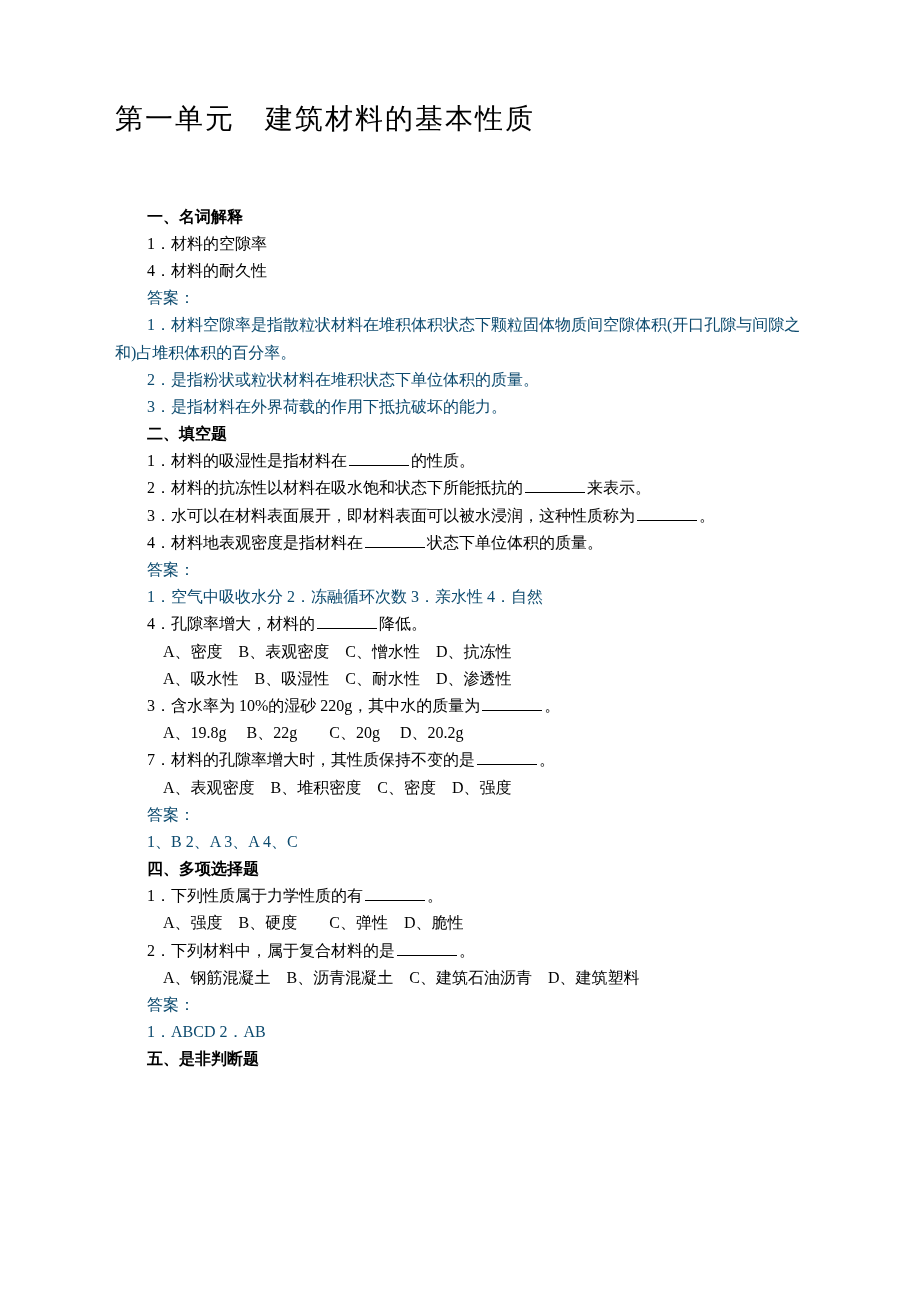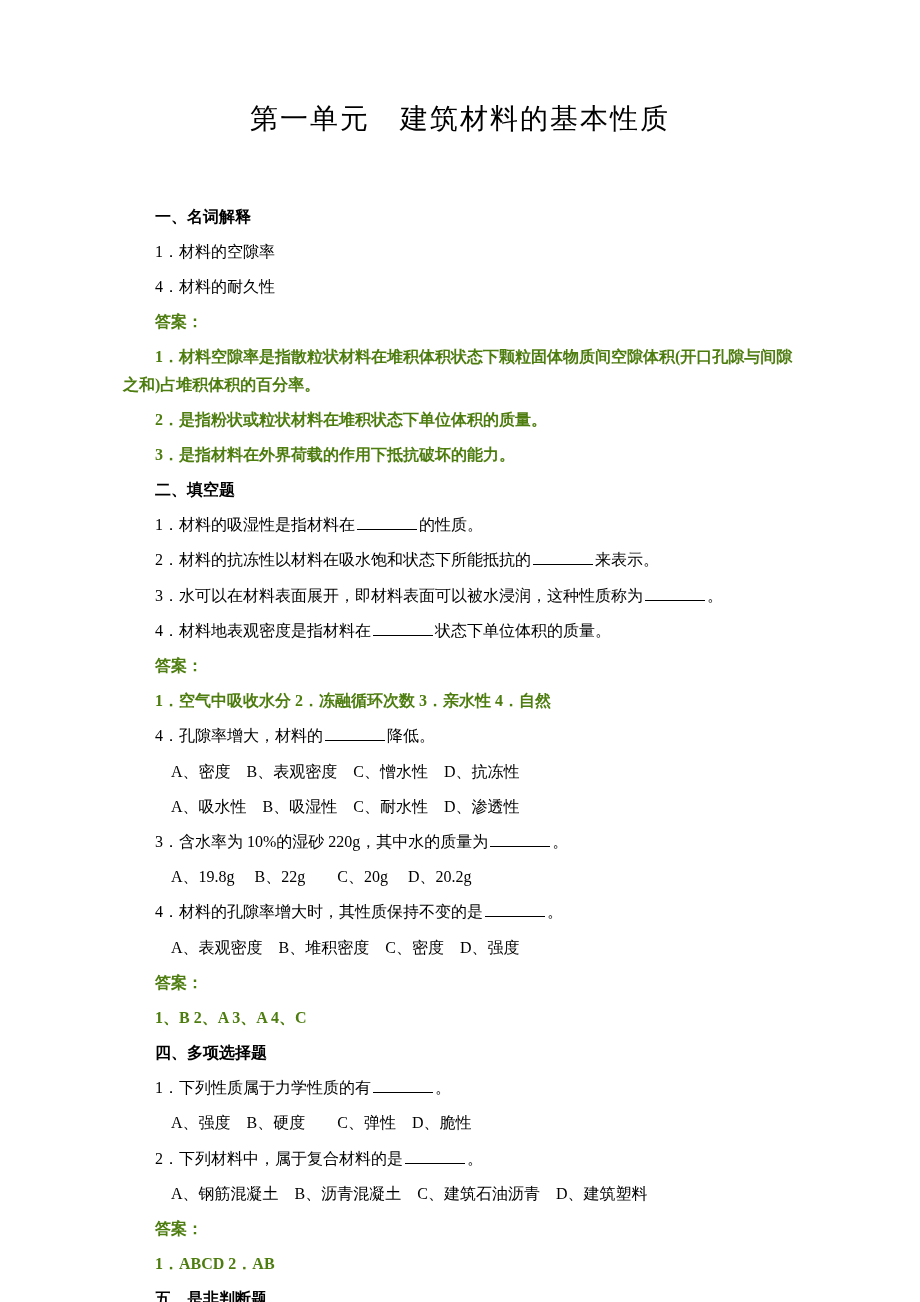--- a/index.html
+++ b/index.html
@@ -14,37 +14,35 @@
   .page {
     width: 920px;
     min-height: 1302px;
     box-sizing: border-box;
     padding: 95px 115px 80px 115px;
   }
   h1 {
     font-family: "SimHei", "黑体", sans-serif;
     font-size: 28px;
     font-weight: normal;
-    text-align: center;
     margin: 0 0 60px 0;
     letter-spacing: 2px;
   }
   .sec {
     font-family: "SimHei", "黑体", sans-serif;
     font-weight: bold;
   }
   .indent {
     text-indent: 2em;
   }
   .blue {
-    color: #4d7c0f;
-    font-weight: bold;
+    color: #0c4a6e;
   }
   p {
-    margin: 8px;
+    margin: 0;
   }
   .opt {
     padding-left: 3em;
   }
   .blank {
     display: inline-block;
     border-bottom: 1px solid #000;
     min-width: 60px;
     height: 0.9em;
     vertical-align: baseline;
@@ -72,21 +70,21 @@
   <p class="indent"><span>3．水可以在材料表面展开，即材料表面可以被水浸润，这种性质称为</span><span class="blank"></span><span>。</span></p>
   <p class="indent"><span>4．材料地表观密度是指材料在</span><span class="blank"></span><span>状态下单位体积的质量。</span></p>
   <p class="indent blue">答案：</p>
   <p class="indent blue">1．空气中吸收水分 2．冻融循环次数 3．亲水性 4．自然</p>
 
   <p class="indent"><span>4．孔隙率增大，材料的</span><span class="blank"></span><span>降低。</span></p>
   <p class="opt">A、密度　B、表观密度　C、憎水性　D、抗冻性</p>
   <p class="opt">A、吸水性　B、吸湿性　C、耐水性　D、渗透性</p>
   <p class="indent"><span>3．含水率为 10%的湿砂 220g，其中水的质量为</span><span class="blank"></span><span>。</span></p>
   <p class="opt">A、19.8g　 B、22g　　C、20g　 D、20.2g</p>
-  <p class="indent"><span>4．材料的孔隙率增大时，其性质保持不变的是</span><span class="blank"></span><span>。</span></p>
+  <p class="indent"><span>7．材料的孔隙率增大时，其性质保持不变的是</span><span class="blank"></span><span>。</span></p>
   <p class="opt">A、表观密度　B、堆积密度　C、密度　D、强度</p>
   <p class="indent blue">答案：</p>
   <p class="indent blue">1、B 2、A 3、A  4、C</p>
 
   <p class="indent"><span class="sec">四、多项选择题</span></p>
   <p class="indent"><span>1．下列性质属于力学性质的有</span><span class="blank"></span><span>。</span></p>
   <p class="opt">A、强度　B、硬度　　C、弹性　D、脆性</p>
   <p class="indent"><span>2．下列材料中，属于复合材料的是</span><span class="blank"></span><span>。</span></p>
   <p class="opt">A、钢筋混凝土　B、沥青混凝土　C、建筑石油沥青　D、建筑塑料</p>
   <p class="indent blue">答案：</p>

